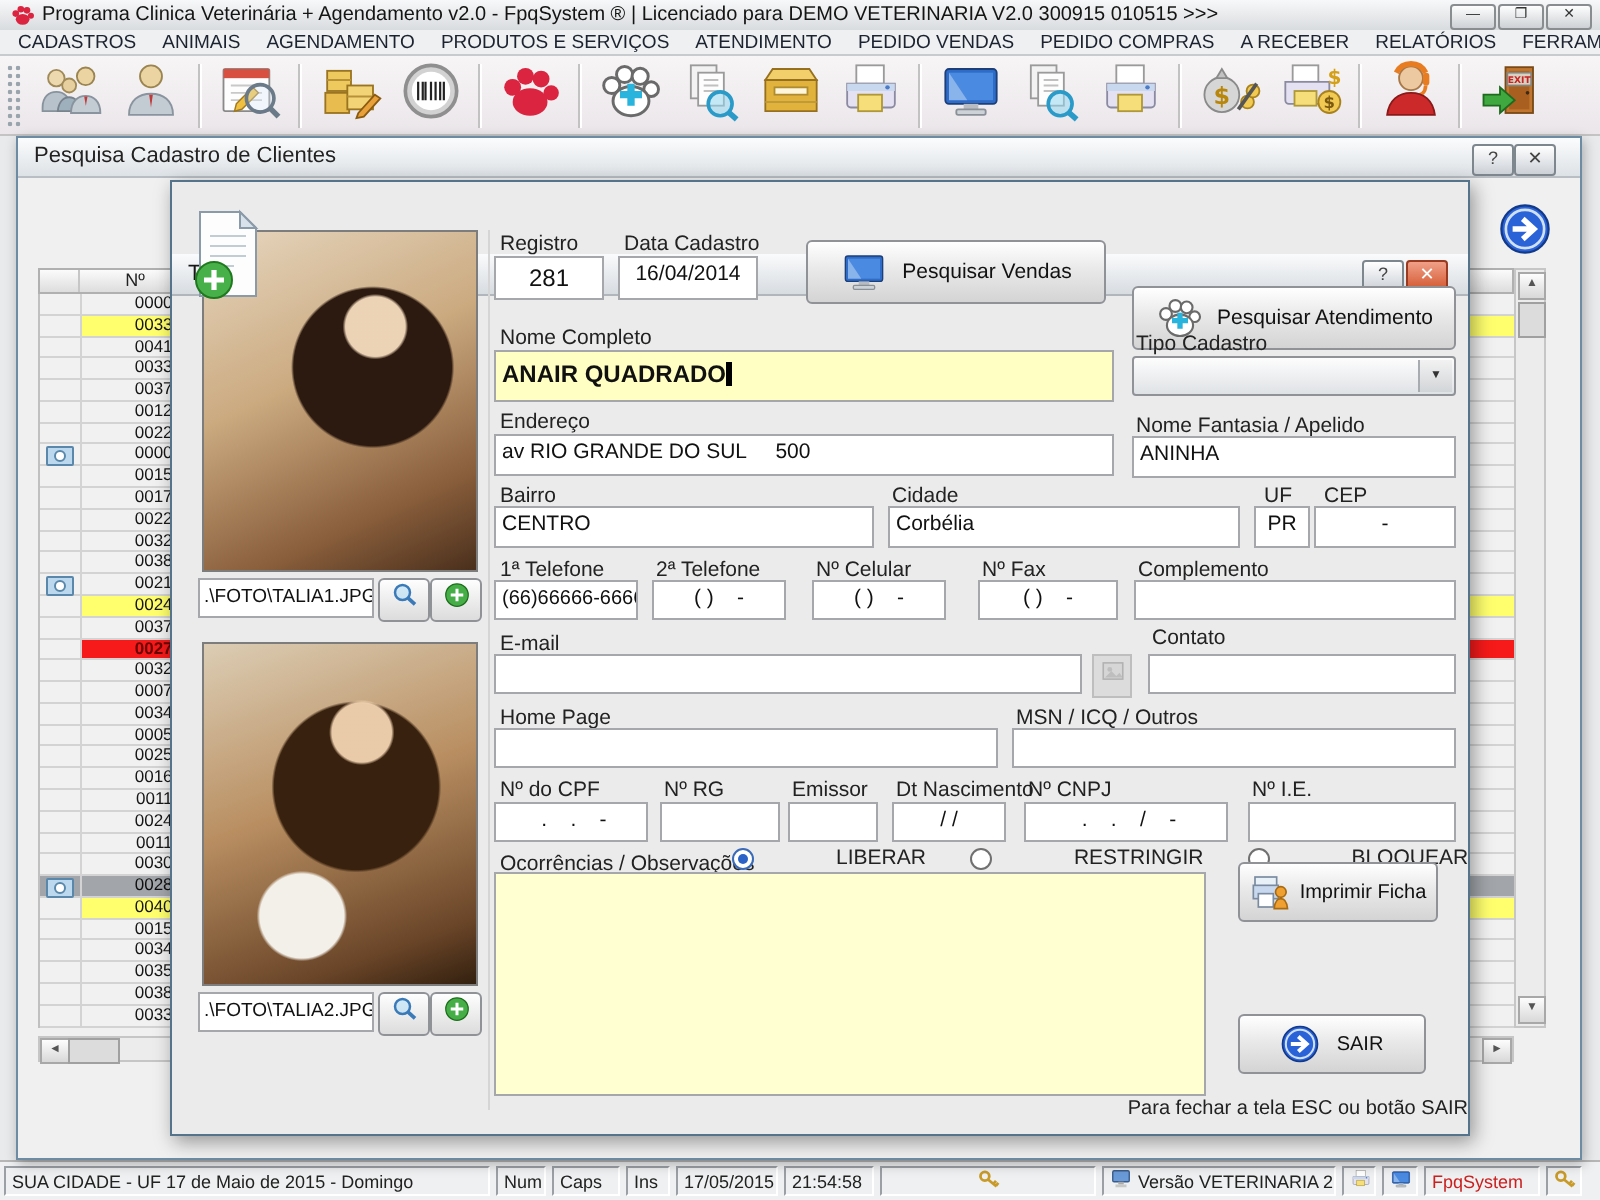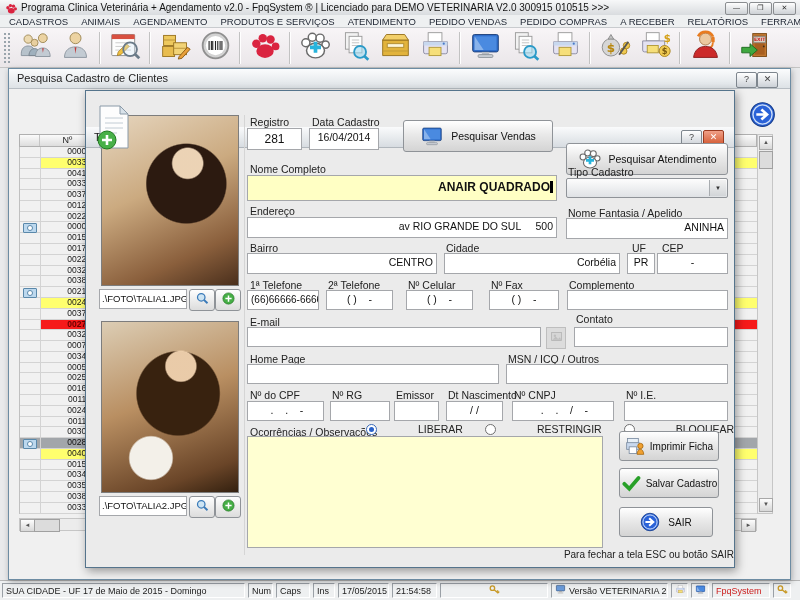--- a/index.html
+++ b/index.html
@@ -92,21 +92,21 @@
       linear-gradient(160deg,#dccdb4 0%,#b98f62 45%,#6a4528 85%,#33200f 100%);}
   .foto-path{position:absolute;width:88px;height:20px;background:#fff;border:1px solid #a5a7ab;
     font-size:9.5px;line-height:18px;padding:0 2px;box-sizing:border-box;white-space:nowrap;overflow:hidden;color:#111;}
   .mini-btn{position:absolute;width:24px;height:20px;background:linear-gradient(#fefefe,#dcdcdc);
     border:1px solid #8f9398;border-radius:3px;display:flex;align-items:center;justify-content:center;}
   .mini-btn svg{width:15px;height:15px;}
   .vdivider{position:absolute;left:158px;top:24px;width:1px;height:440px;background:#d5d5d5;}
 
   .lbl{position:absolute;font-size:10.5px;color:#222;white-space:nowrap;}
   .inp{position:absolute;background:#fff;border:1px solid #a5a7ab;font-size:10.5px;color:#111;
-    padding:1px 3px;box-sizing:border-box;white-space:pre;overflow:hidden;line-height:1.5;text-align:right;}
+    padding:1px 3px;box-sizing:border-box;white-space:pre;overflow:hidden;line-height:1.5;}
   .inp.center{text-align:center;}
   .inp.yellow-inp{background:#ffffc4;font-weight:bold;font-size:12px;line-height:1.7;}
   .caret{display:inline-block;width:3px;height:12px;background:#000;vertical-align:-2px;}
   .combo{position:absolute;background:linear-gradient(#fdfdfd,#dfe2e5);border:1px solid #8f9398;
     border-radius:2px;box-sizing:border-box;}
   .combo-arrow{position:absolute;right:1px;top:1px;bottom:1px;width:16px;
     background:linear-gradient(#f2f2f2,#d2d5d8);border-left:1px solid #a8acb0;
     font-size:6px;line-height:17px;text-align:center;color:#333;}
   .btn{position:absolute;background:linear-gradient(#ffffff,#e9e9e9 45%,#d4d4d4);border:1px solid #8f9398;
     border-radius:3px;font-size:10.5px;color:#111;display:flex;align-items:center;justify-content:center;
@@ -710,28 +710,20 @@
           <svg viewBox="0 0 24 24">
             <rect x="3" y="3" width="13" height="7" fill="#e8f0f8" stroke="#7a8aa0"></rect>
             <rect x="2" y="8" width="15" height="8" fill="#c8d8ee" stroke="#7a8aa0"></rect>
             <rect x="5" y="13" width="9" height="8" fill="#fff" stroke="#7a8aa0"></rect>
             <circle cx="18.5" cy="12" r="3.2" fill="#f0a030" stroke="#a86a10"></circle>
             <path d="M14.5 22c.4-4 2-6 4-6s3.6 2 4 6z" fill="#f0a030" stroke="#a86a10"></path>
           </svg>
         </span>
       <span>Imprimir Ficha</span>
     </div>
-    <div class="btn" style="left:533px;top:377px;width:100px;height:30px;font-size:10px;gap:5px;">
-      <span class="bicon" style="width:20px;height:20px;">
-          <svg viewBox="0 0 24 24">
-            <path d="M4 13l6 6L21 6" fill="none" stroke="#28a028" stroke-width="4.5" stroke-linecap="round"></path>
-          </svg>
-        </span>
-      <span>Salvar Cadastro</span>
-    </div>
     <div class="btn" style="left:533px;top:416px;width:94px;height:30px;font-size:10px;gap:8px;">
       <span class="bicon" style="width:20px;height:20px;">
           <svg viewBox="0 0 24 24">
             <circle cx="12" cy="12" r="10.5" fill="#2a62d8" stroke="#123a8a"></circle>
             <circle cx="12" cy="12" r="8.5" fill="none" stroke="#cfe0f8" stroke-width="1.2"></circle>
             <path d="M6.5 12h8M11 7.5l5 4.5-5 4.5" fill="none" stroke="#fff" stroke-width="2.4"></path>
           </svg>
         </span>
       <span>SAIR</span>
     </div>

